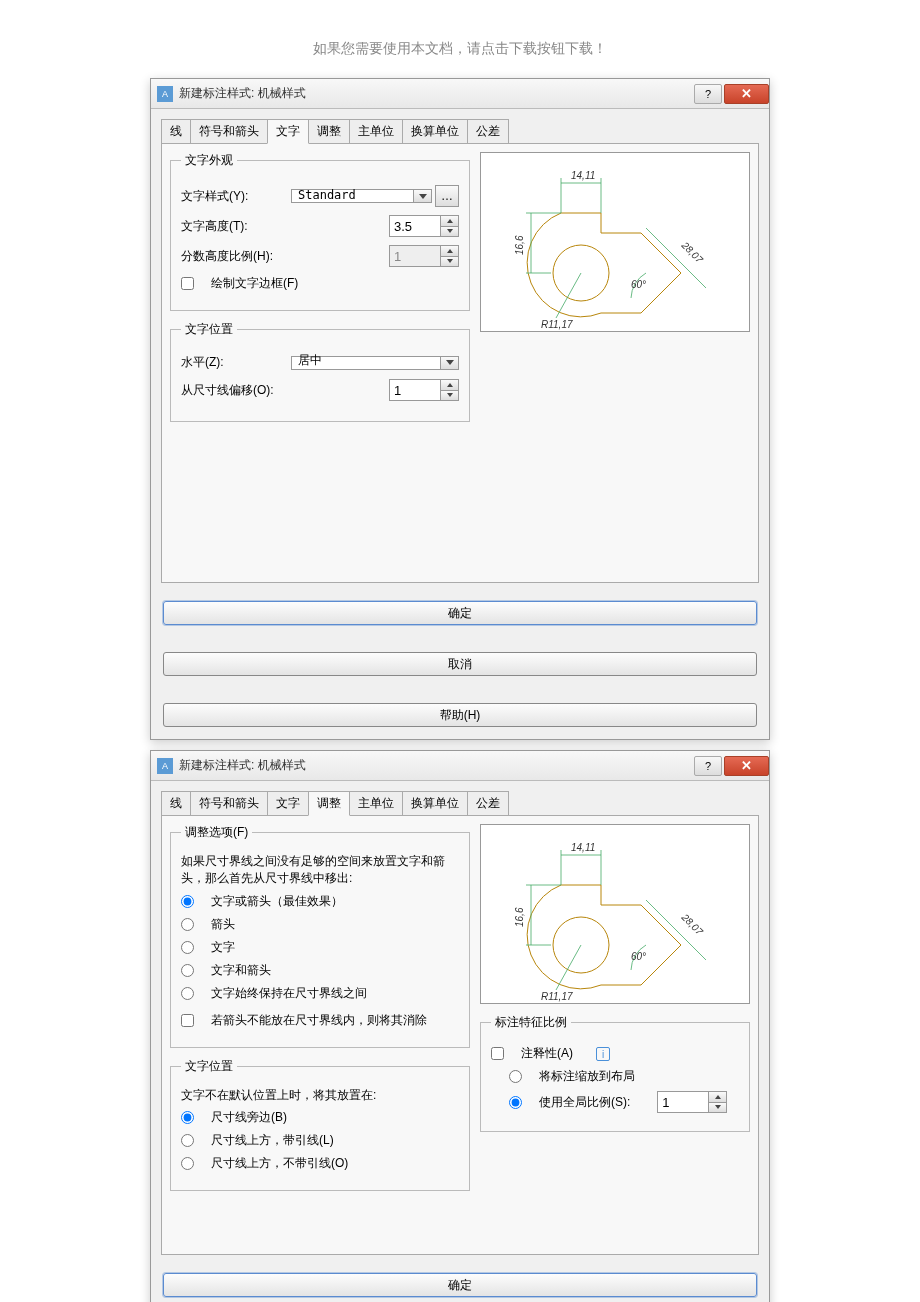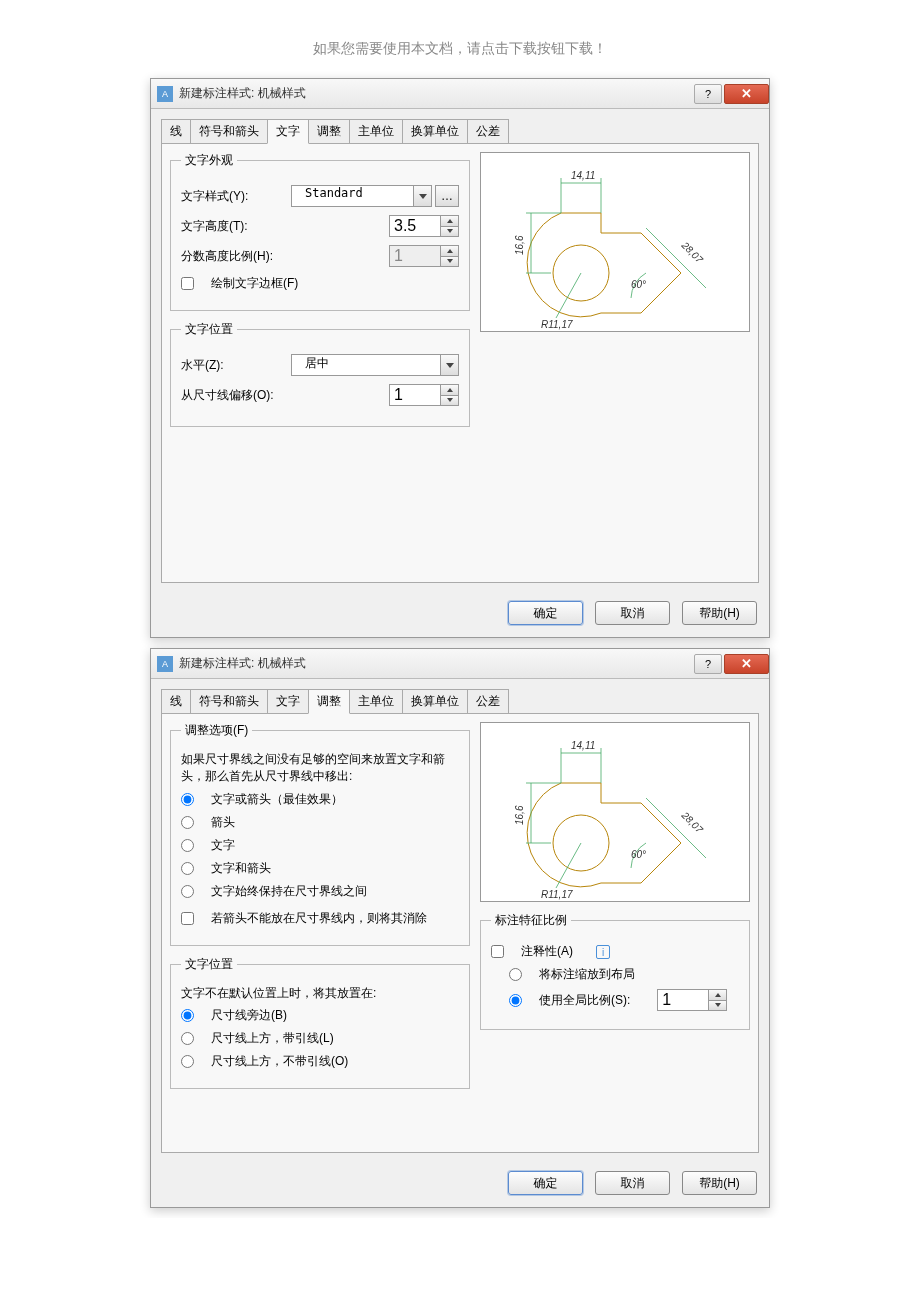--- a/index.html
+++ b/index.html
@@ -15,38 +15,38 @@
 .tabs { display: flex; padding: 10px 10px 0; gap: 0; }
 .tab { padding: 3px 8px; border: 1px solid #aaa; background: #eee; font-size: 12px; border-bottom: none; cursor: pointer; margin-right: -1px; }
 .tab.active { background: #f8f8f8; position: relative; z-index: 2; border-bottom: 1px solid #f8f8f8; margin-bottom: -1px; }
 .tab-body { margin: 0 10px 10px; border: 1px solid #aaa; background: #f8f8f8; padding: 8px; min-height: 440px; display: flex; flex-wrap: wrap; }
 .left-col { width: 300px; }
 .right-col { width: 280px; padding-left: 10px; }
 fieldset { border: 1px solid #bbb; padding: 8px 10px 12px; margin-bottom: 10px; }
 fieldset legend { padding: 0 4px; font-size: 12px; }
 .row { display: flex; align-items: center; margin: 8px 0; }
 .row-label { width: 110px; letter-spacing: 0; }
-.combo { flex: 1; height: 22px; border: 1px solid #999; background: #fff; display: flex; align-items: flex-start; padding: 0 13px; position: relative; font-family: monospace, SimSun; font-size: 12px; }
+.combo { flex: 1; height: 14px; border: 1px solid #999; background: #fff; display: flex; align-items: flex-end; padding: 0 6px; position: relative; font-family: monospace, SimSun; font-size: 12px; }
 .combo-arrow { position: absolute; right: 0; top: 0; width: 18px; height: 100%; border-left: 1px solid #999; background: linear-gradient(#fafafa,#ddd); display: flex; align-items: center; justify-content: center; }
 .combo-arrow::after { content: ""; border-left: 4px solid transparent; border-right: 4px solid transparent; border-top: 5px solid #444; }
 .small-btn { width: 24px; height: 22px; border: 1px solid #999; background: linear-gradient(#fafafa,#ddd); margin-left: 3px; display: flex; align-items: center; justify-content: center; }
 .swatch { width: 12px; height: 12px; border: 1px solid #333; margin-right: 4px; display: inline-block; }
 .spinner { width: 70px; height: 22px; border: 1px solid #999; background: #fff; display: flex; }
-.spinner input { border: none; width: 50px; padding: 0 4px; font-size: 16px; outline: none; }
+.spinner input { border: none; width: 50px; padding: 0 4px; font-size: 13px; outline: none; }
 .spinner-btns { width: 18px; border-left: 1px solid #999; display: flex; flex-direction: column; }
 .spinner-btns div { flex: 1; background: linear-gradient(#fafafa,#ddd); display: flex; align-items: center; justify-content: center; }
 .spinner-btns div:first-child { border-bottom: 1px solid #999; }
 .spinner-btns div::after { content: ""; border-left: 3px solid transparent; border-right: 3px solid transparent; }
 .spinner-btns div:first-child::after { border-bottom: 4px solid #444; }
 .spinner-btns div:last-child::after { border-top: 4px solid #444; }
 .spinner.disabled input { background: #eee; color: #888; }
 .radio-row, .check-row { display: flex; align-items: center; margin: 6px 0; gap: 17px; }
 .radio-row input, .check-row input { margin: 0; }
 .preview { width: 270px; height: 180px; border: 1px solid #999; background: #fff; margin-bottom: 10px; position: relative; text-align: center; }
-.dialog-footer { display: flex; justify-content: flex-end; gap: 12px; padding: 8px 12px 12px; }
+.dialog-footer { display: flex; justify-content: flex-end; gap: 27px; padding: 8px 12px 12px; flex-direction: column; }
 .dlg-btn { min-width: 75px; height: 24px; border: 1px solid #888; border-radius: 3px; background: linear-gradient(#fdfdfd,#e4e4e4); cursor: pointer; font-size: 12px; }
 .dlg-btn.primary { border-color: #5b8bd0; box-shadow: 0 0 0 1px rgba(91,139,208,0.4); }
 .group-text { margin: 4px 0; line-height: 1.4; }
 .info-icon { display: inline-block; width: 14px; height: 14px; border: 1px solid #4a90d9; border-radius: 2px; color: #4a90d9; font-size: 10px; text-align: center; line-height: 14px; margin-left: 6px; }
 </style>
 </head>
 <body>
 
 <div class="doc-notice">如果您需要使用本文档，请点击下载按钮下载！</div>
 

